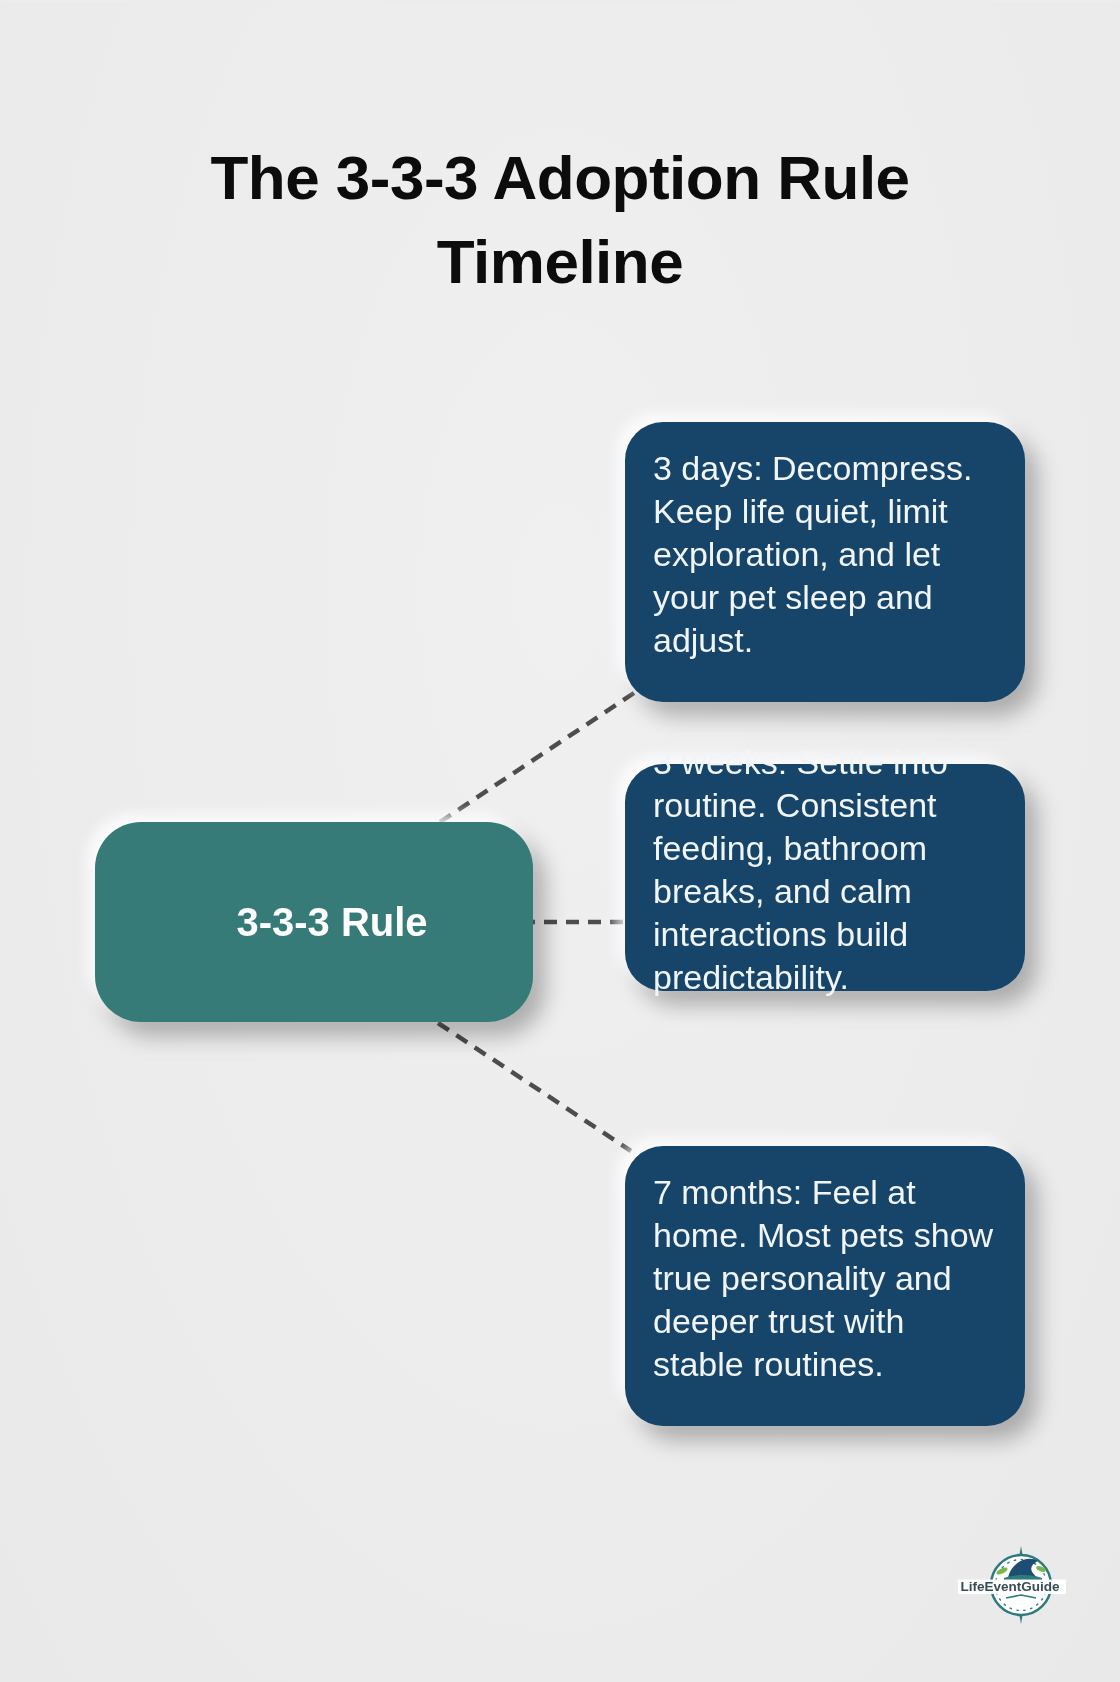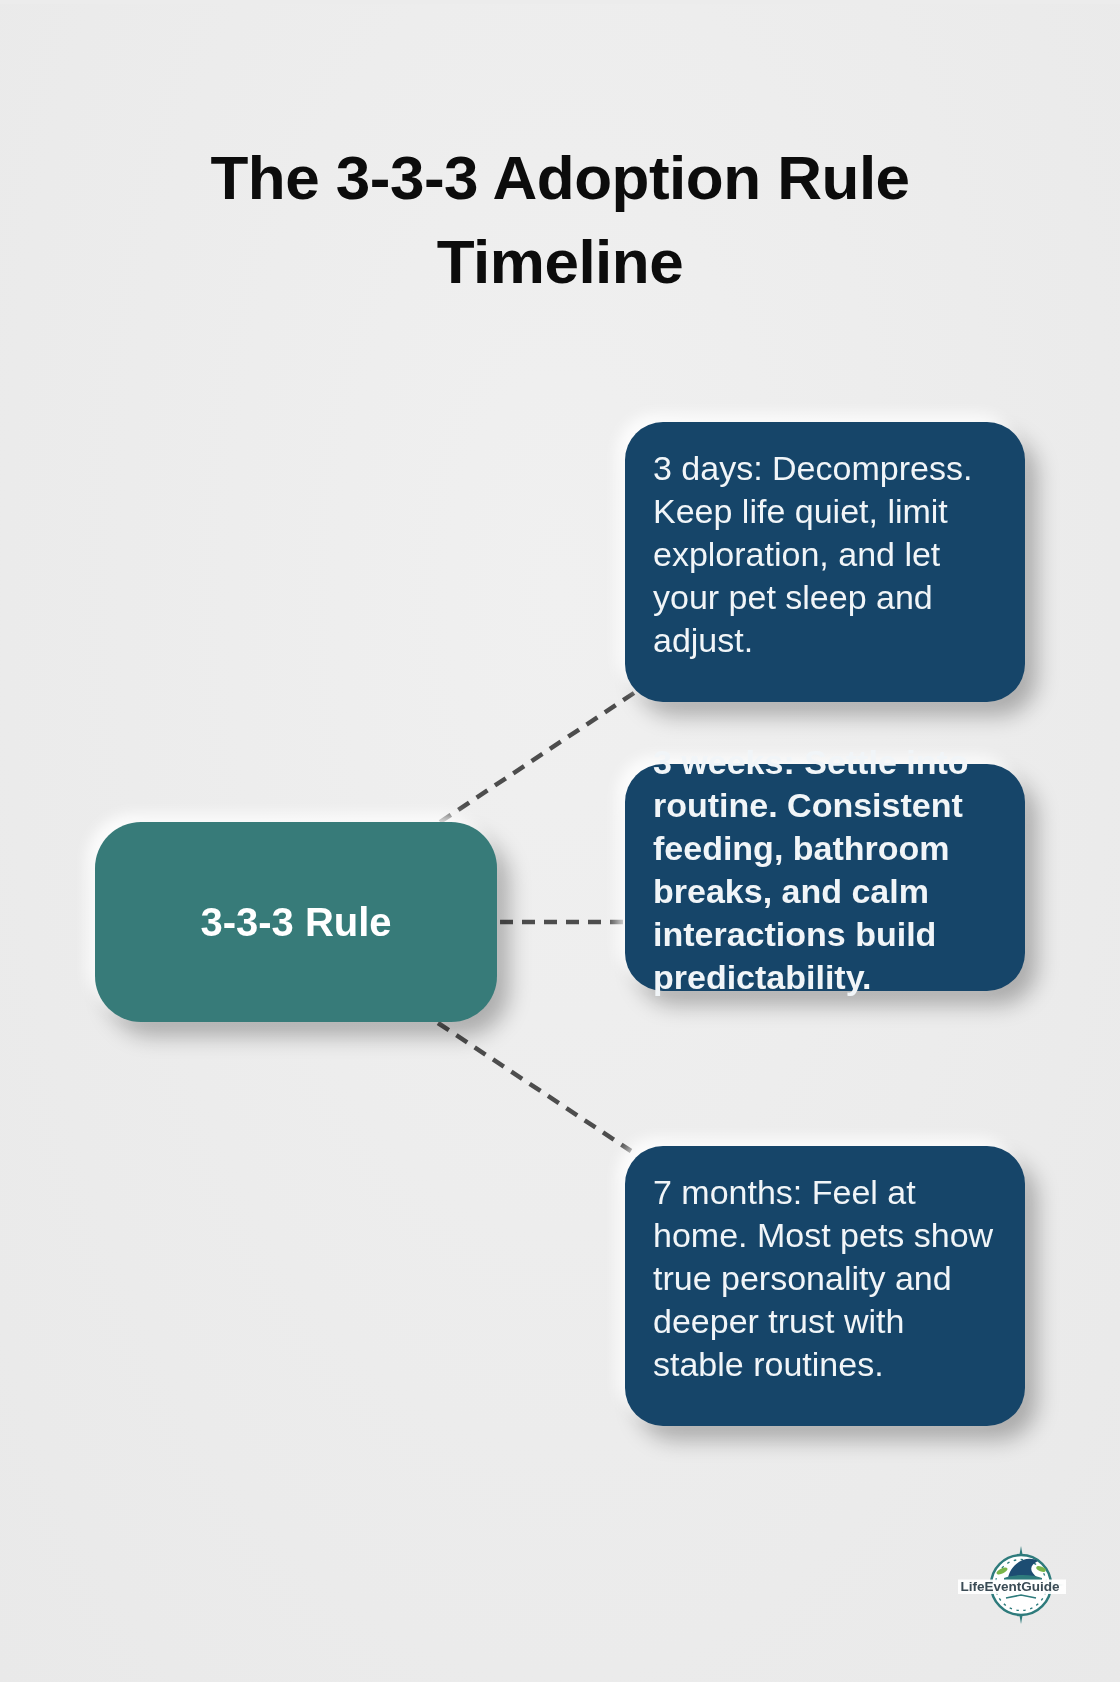--- a/index.html
+++ b/index.html
@@ -25,38 +25,39 @@
   .node{
     position:absolute;
     left:95px;top:818px;
     width:402px;height:200px;
     background:#377b79;
     border-radius:46px;
     display:flex;align-items:center;justify-content:center;
     color:#ffffff;
     font-weight:700;font-size:40px;
     box-shadow:-8px -8px 14px rgba(255,255,255,0.85), 12px 14px 22px rgba(0,0,0,0.28);
+    padding-left:36px;
   }
   .card{
     position:absolute;
     left:625px;
     width:400px;
     box-sizing:border-box;
     background:#164569;
     border-radius:38px;
     color:#f1f5f8;
     font-size:34px;
     line-height:43px;
     display:flex;align-items:center;
     padding:0 24px 16px 28px;
     white-space:pre-line;
     box-shadow:-8px -8px 14px rgba(255,255,255,0.85), 12px 14px 22px rgba(0,0,0,0.28);
   }
   .card-1{top:418px;height:280px;}
-  .card-2{top:760px;height:227px;font-weight:bold;}
+  .card-2{top:760px;height:227px;}
   .card-3{top:1142px;height:280px;}
   .connectors{position:absolute;left:0;top:0;width:1120px;height:1682px;pointer-events:none;}
   .connectors line{stroke:#4d4d4d;stroke-width:4.5;stroke-dasharray:13 9;}
   .logo{position:absolute;left:948px;top:1538px;width:124px;height:86px;}
   .logo text{
     font-family:"Liberation Sans", sans-serif;
     font-weight:700;
     font-size:13.5px;
     fill:#3a4b55;
   }

